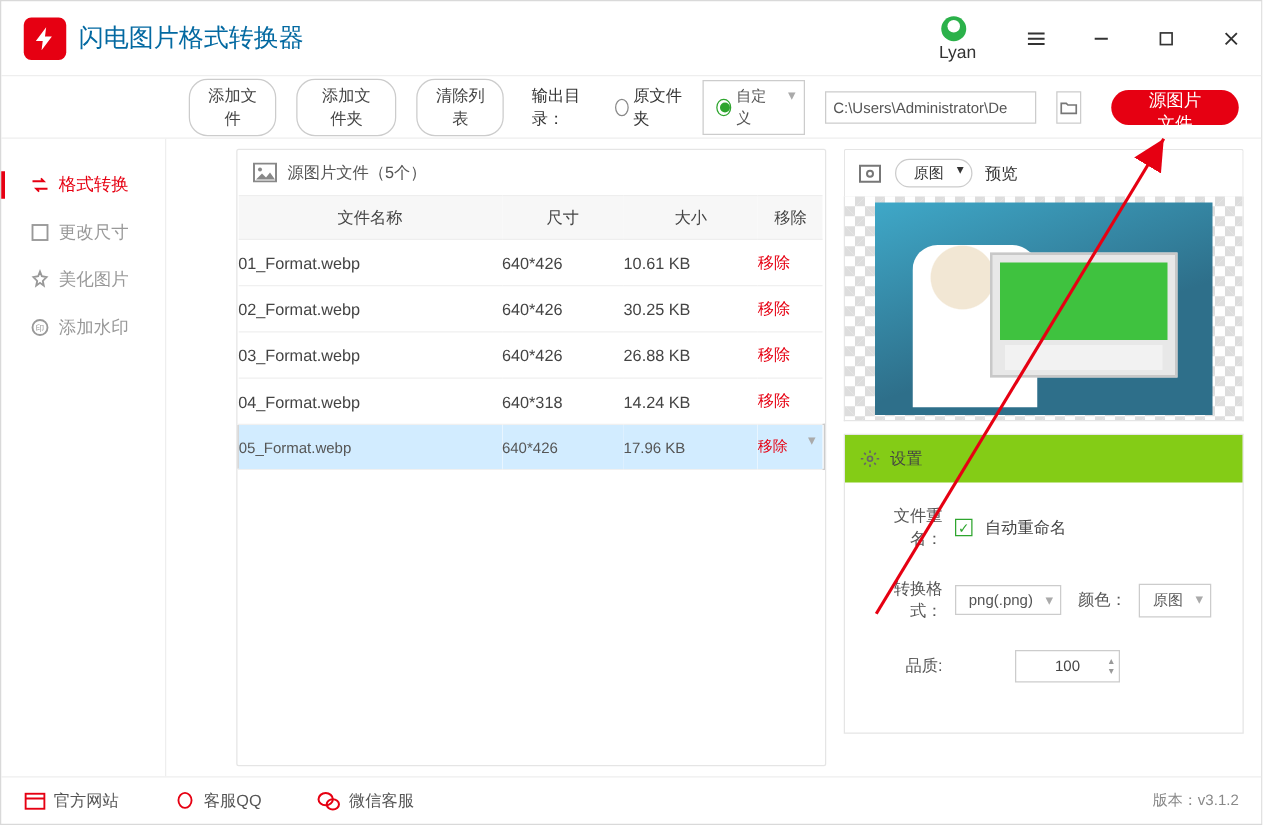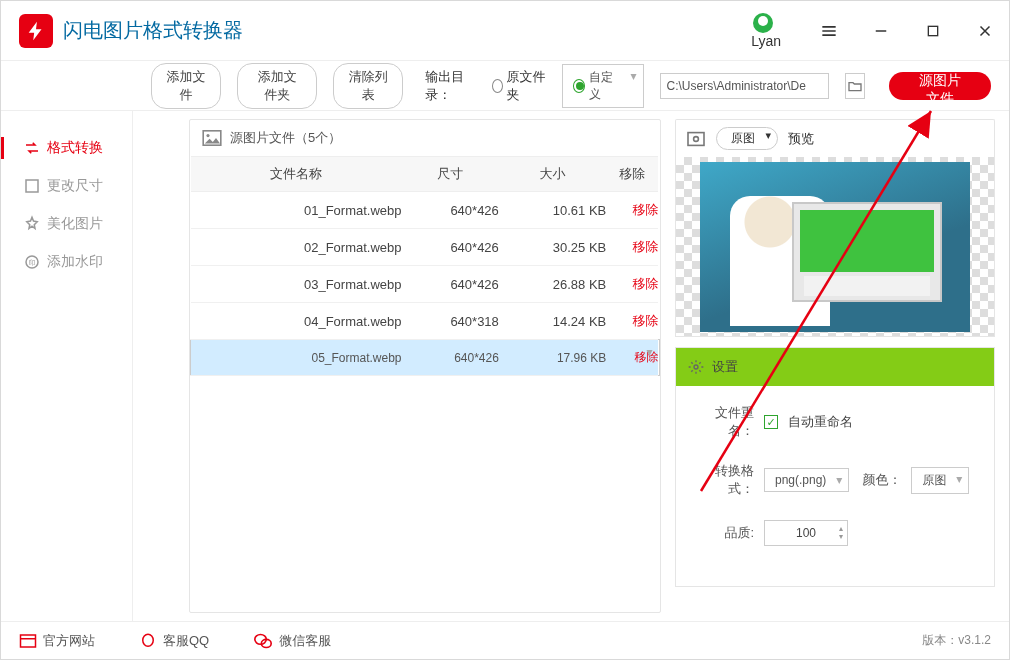--- a/index.html
+++ b/index.html
@@ -28,21 +28,21 @@
 .sidebar { width:132px; border-right:1px solid #eee; padding-top:18px; }
 .side-item { display:flex; align-items:center; padding:10px 0 10px 22px; font-size:14px; color:#999; cursor:pointer; gap:6px; }
 .side-item.active { color:#e60012; position:relative; }
 .side-item.active::before { content:""; position:absolute; left:0; top:8px; bottom:8px; width:3px; background:#e60012; }
 .side-ic { width:18px; height:18px; }
 .main { flex:1; display:flex; gap:14px; padding:8px 14px 8px 8px; }
 .filepanel { flex:1; border:1px solid #e5e5e5; border-radius:2px; display:flex; flex-direction:column; }
 .fp-head { height:36px; display:flex; align-items:center; padding:0 12px; font-size:13px; color:#555; gap:8px; }
 .tbl { width:100%; border-collapse:collapse; font-size:13px; color:#444; }
 .tbl th { background:#f7f7f7; font-weight:normal; padding:8px 0; border-top:1px solid #eee; border-bottom:1px solid #eee; }
-.tbl td { text-align:right; padding:9px 0; border-bottom:1px solid #f0f0f0; }
+.tbl td { text-align:left; padding:9px 0; border-bottom:1px solid #f0f0f0; }
 .tbl tr.sel td { background:#d2ecff;margin-top:32px; }
 .rm { color:#e60012; cursor:pointer; }
 .right { width:320px; display:flex; flex-direction:column; }
 .preview-head { height:38px; border:1px solid #e5e5e5; border-bottom:none; display:flex; align-items:center; padding:0 10px; gap:10px; border-radius:2px 2px 0 0; }
 .zoom-select { border:1px solid #ccc; border-radius:12px; padding:2px 22px 2px 14px; font-size:12px; color:#333; position:relative; cursor:pointer; }
 .zoom-select::after { content:"▾"; position:absolute; right:6px; top:1px; font-size:11px; }
 .preview-label { font-size:13px; color:#333; }
 .preview-img { height:180px; border:1px solid #e5e5e5; border-top:none; background-image:
   linear-gradient(45deg,#ddd 25%,transparent 25%),linear-gradient(-45deg,#ddd 25%,transparent 25%),
   linear-gradient(45deg,transparent 75%,#ddd 75%),linear-gradient(-45deg,transparent 75%,#ddd 75%);
@@ -53,21 +53,21 @@
 .kb { position:absolute; bottom:4px; left:10px; right:10px; height:20px; background:#f2f2f2; }
 .person { position:absolute; left:30px; top:34px; width:100px; height:130px; background:radial-gradient(circle at 40% 20%, #f2e7d4 0 25px, transparent 26px), #fff; border-radius:20px 20px 0 0; }
 .settings { border:1px solid #e5e5e5; margin-top:10px; }
 .set-head { height:38px; background:#84cc16; display:flex; align-items:center; padding:0 12px; gap:8px; font-size:13px; color:#444; }
 .set-body { padding:18px 14px; font-size:13px; color:#444; }
 .frow { display:flex; align-items:center; margin-bottom:22px; gap:10px; }
 .frow .lbl { width:64px; text-align:right; color:#555; }
 .chk { width:14px; height:14px; border:1px solid #2ea52e; display:inline-flex; align-items:center; justify-content:center; color:#2ea52e; font-size:11px; }
 .sel { border:1px solid #ccc; padding:4px 22px 4px 10px; font-size:12px; color:#555; position:relative; cursor:pointer; min-width:82px; }
 .sel::after { content:"▾"; position:absolute; right:6px; top:4px; color:#aaa; }
-.num { border:1px solid #ccc; width:84px; height:26px; display:flex; align-items:center; justify-content:center; font-size:12px; position:relative; }
+.num { border:1px solid #ccc; width:84px; height:26px; display:flex; align-items:center; justify-content:center; font-size:12px; position:relative;margin-left:48px; }
 .num::after { content:"▴\A▾"; white-space:pre; position:absolute; right:4px; font-size:8px; line-height:8px; color:#999; }
 .footer { height:38px; border-top:1px solid #eee; display:flex; align-items:center; padding:0 18px; font-size:13px; color:#555; gap:44px; }
 .footer .link { display:flex; align-items:center; gap:6px; cursor:pointer; }
 .footer .link.red svg { color:#e60012; }
 .footer-spacer { flex:1; }
 .version { color:#888; font-size:12px; }
 .arrow-svg { position:absolute; pointer-events:none; z-index:50; }
 </style>
 </head>
 <body>

